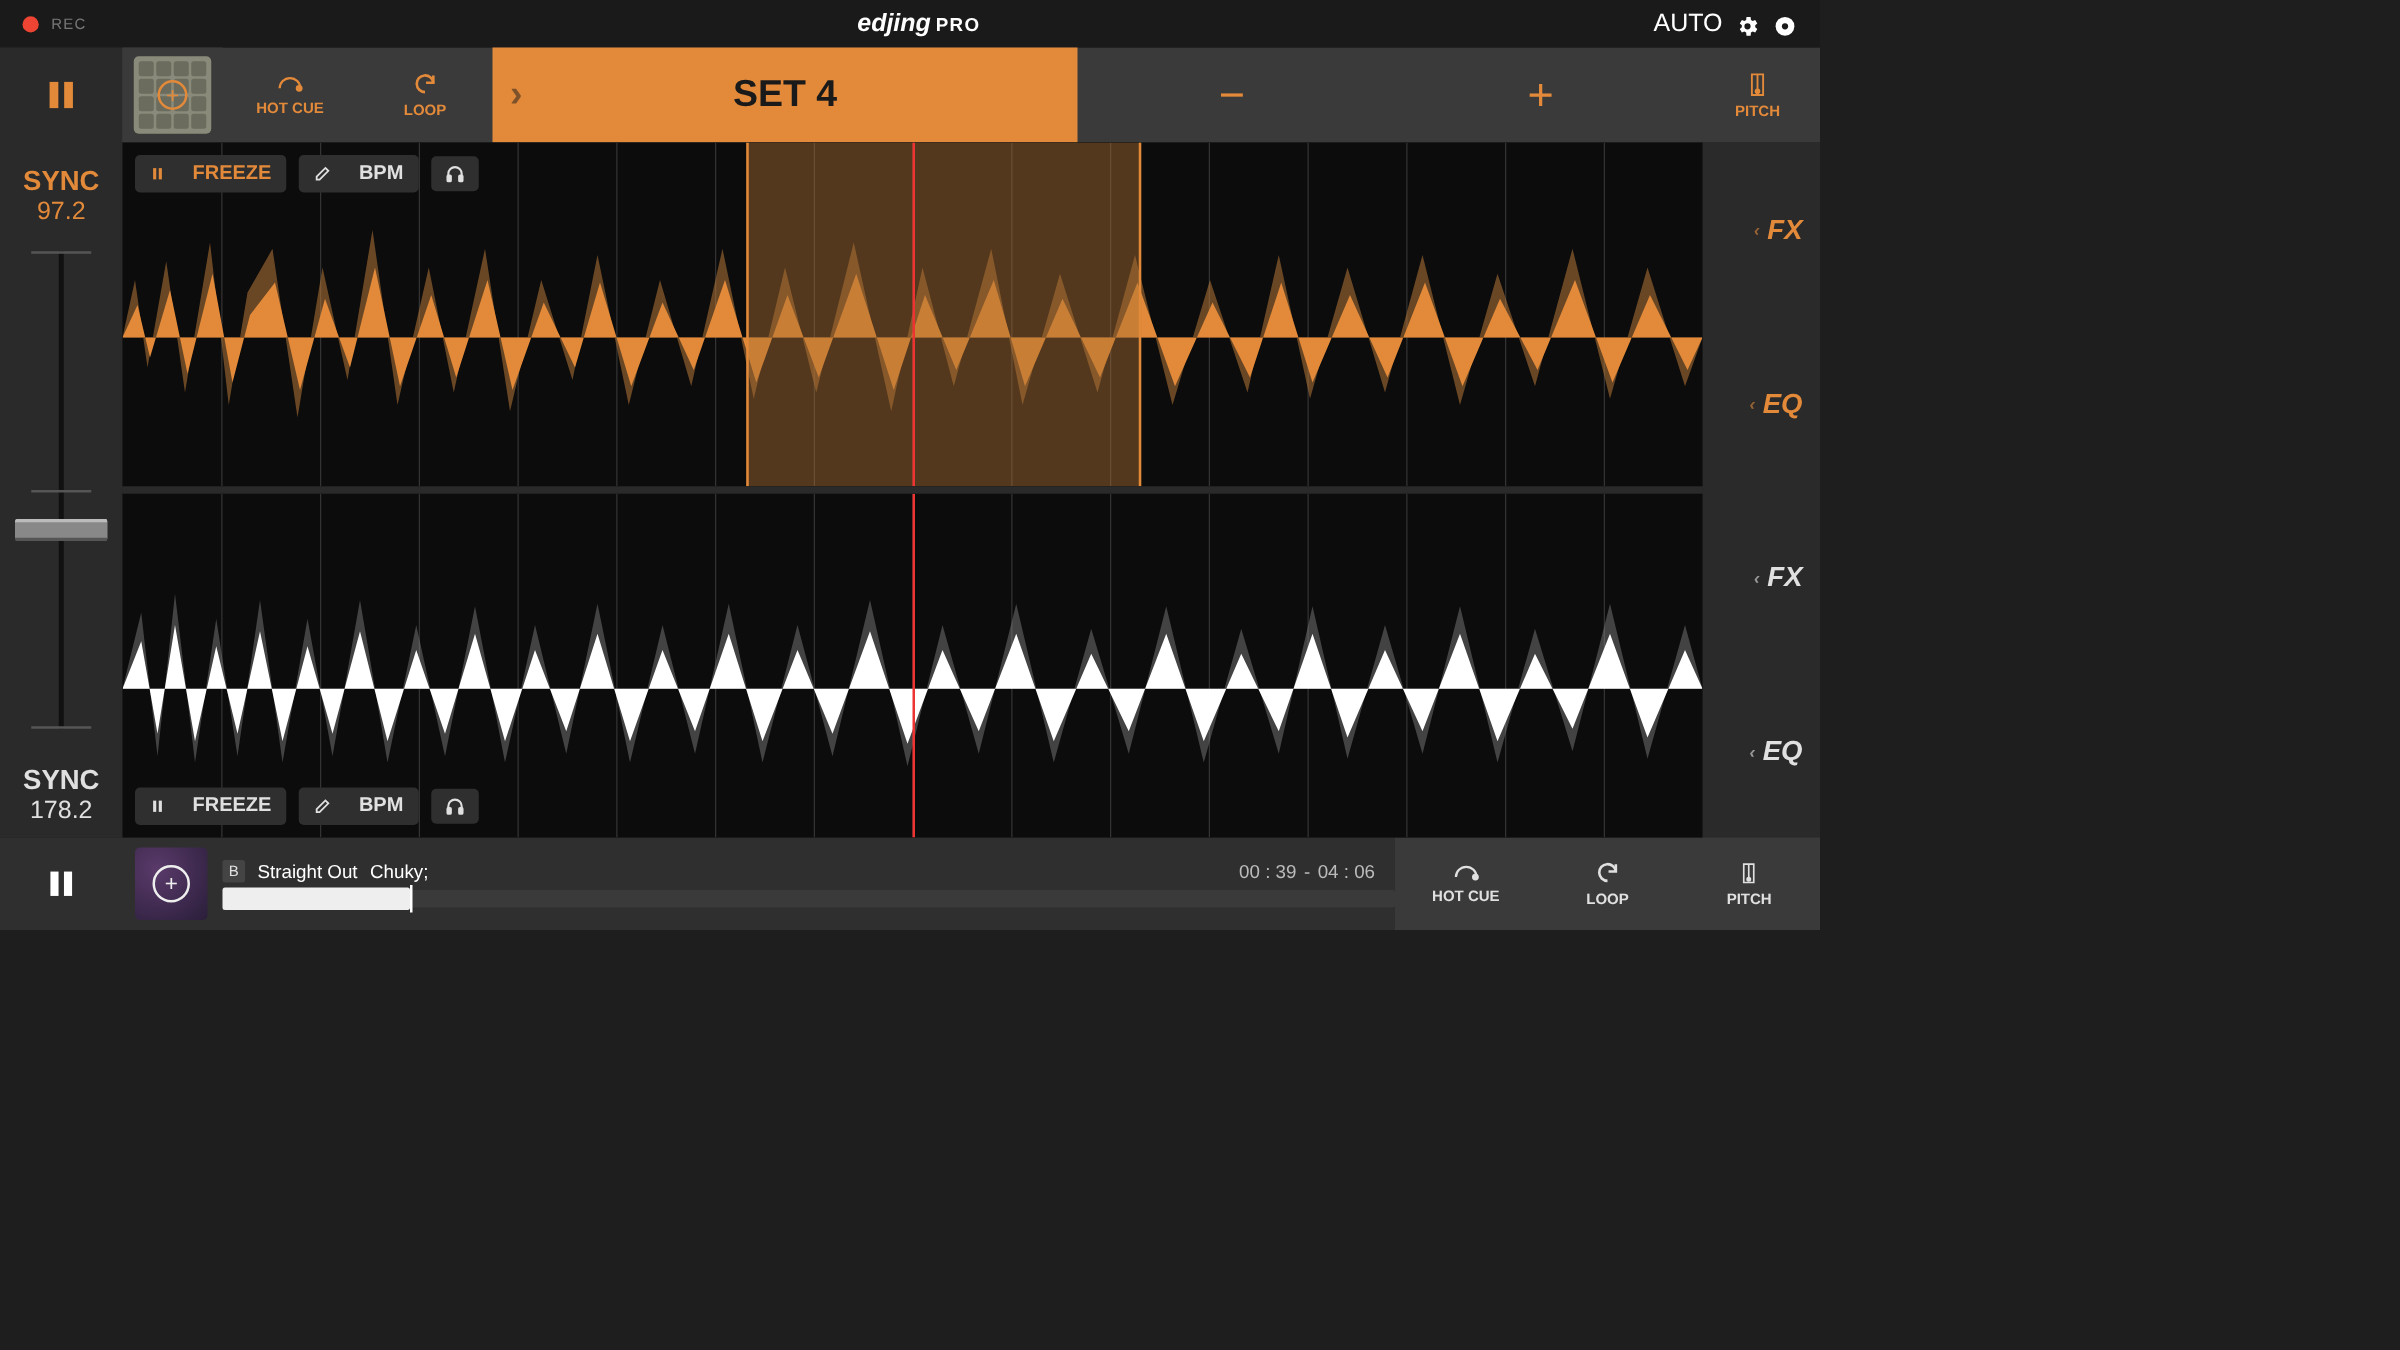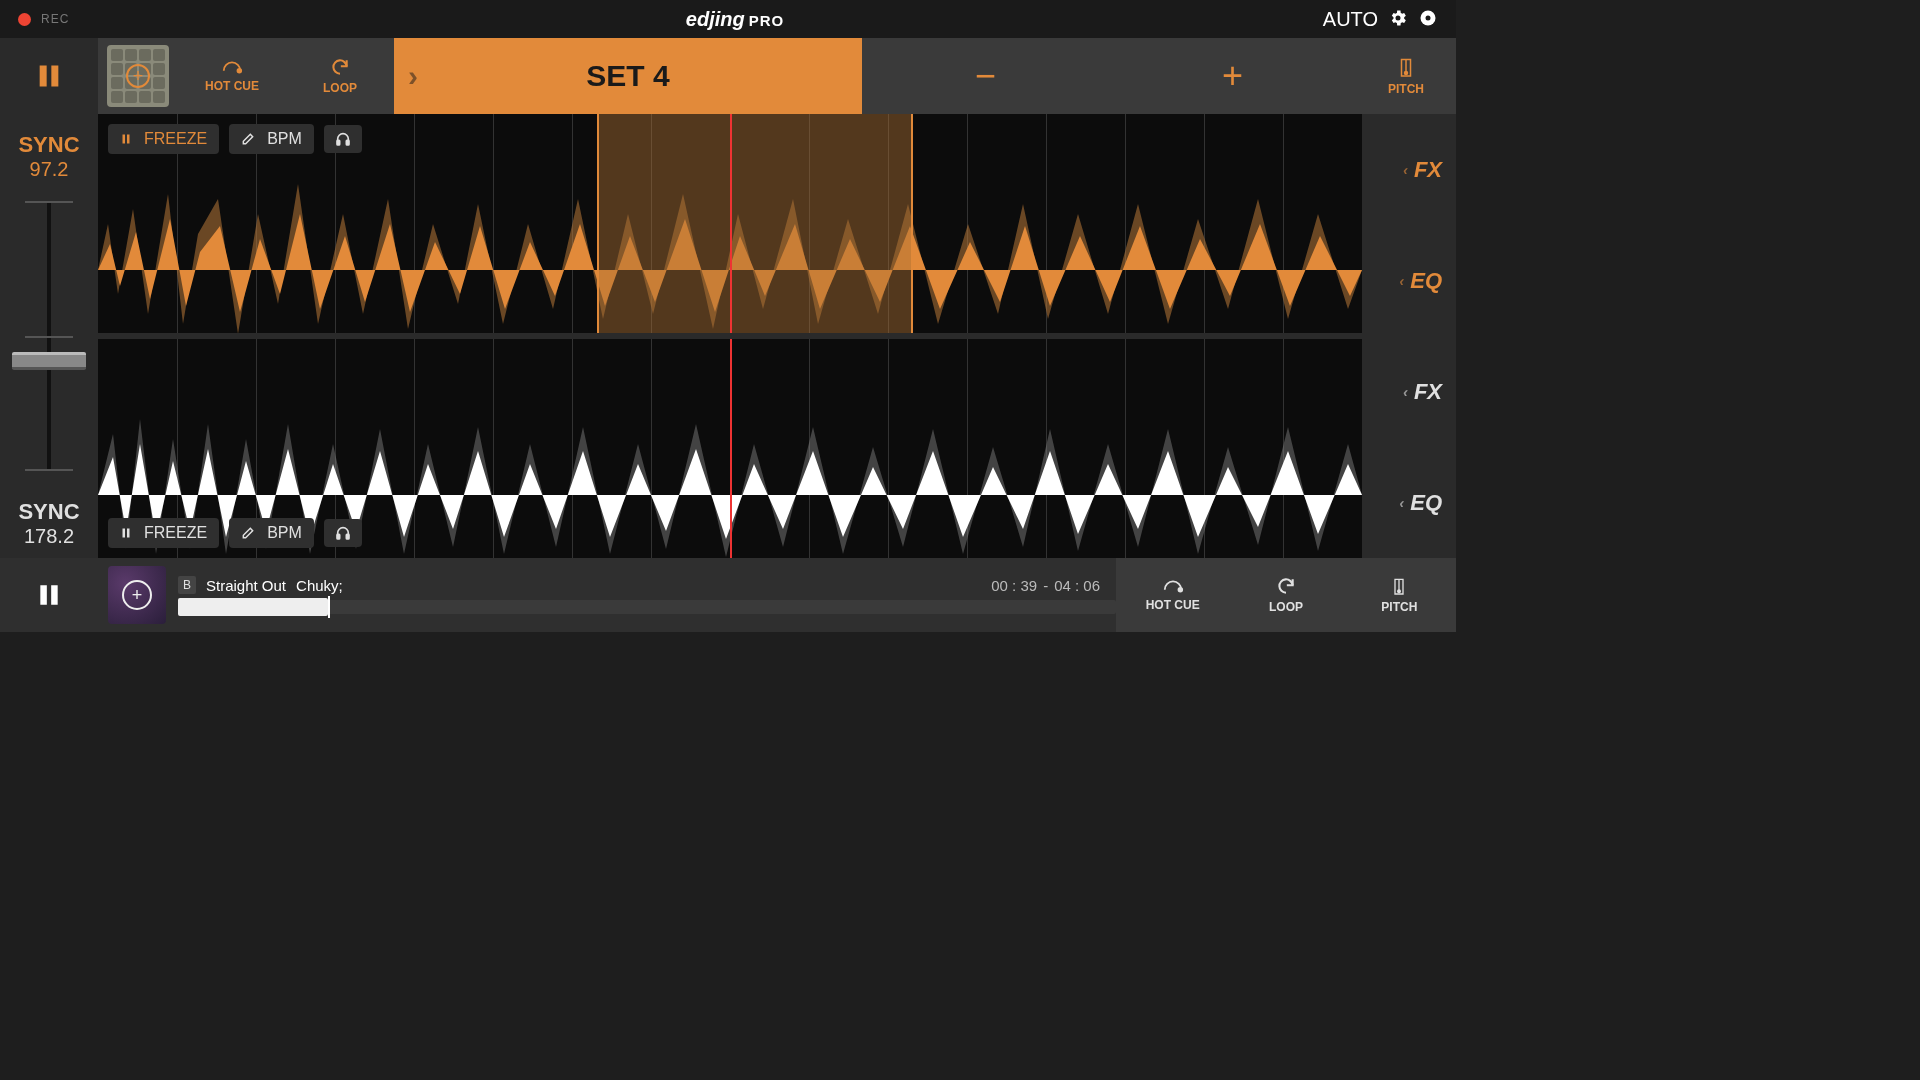--- a/index.html
+++ b/index.html
@@ -16,21 +16,21 @@
     display: flex;
     align-items: center;
     padding: 0 18px;
     position: relative;
   }
   .rec-dot { width: 13px; height: 13px; border-radius: 50%; background: #e43; margin-right: 10px; }
   .rec-text { color: #777; font-size: 12px; letter-spacing: 1px; }
   .logo-wrap { position: absolute; left: 50%; transform: translateX(-50%); display: flex; align-items: baseline; font-weight: 600; }
   .logo-main { color: #fff; font-size: 20px; font-style: italic; margin-left: 16px; }
   .logo-pro { color: #fff; font-size: 15px; margin-left: 2px; border-radius: 2px; padding: 0 2px; letter-spacing: 1px; }
-  .top-right { margin-left: auto; display: flex; align-items: flex-start; gap: 10px; }
+  .top-right { margin-left: auto; display: flex; align-items: flex-end; gap: 10px; }
   .auto { color: #fff; font-size: 20px; font-weight: 500; }
   .gear, .disc { color: #fff; }
 
   .toolbar {
     height: 76px;
     background: #3a3a3a;
     display: flex;
     align-items: stretch;
   }
   .tb-cell { display: flex; flex-direction: column; align-items: center; justify-content: center; }
@@ -50,21 +50,21 @@
     color: #1a1a1a; font-size: 30px; font-weight: 700;
     position: relative;
   }
   .tb-set .chev-l { position:absolute; left:14px; color:#1a1a1a; opacity:.5;}
   .tb-minus, .tb-plus { flex: 1; display:flex; align-items:center; justify-content:center; font-size: 36px; color:#e28a3a; }
   .tb-pitch { width: 100px; }
   .tb-pitch .lbl { color:#e28a3a; font-size:12px; font-weight:700; margin-top:4px;}
   .tb-pitch svg { color:#e28a3a; }
 
   .main {
-    height: 444px;
+    height: 556px;
     display: flex;
   }
   .left-rail { width: 98px; background:#2a2a2a; display:flex; flex-direction:column; align-items:center; }
   .sync-box { text-align:center; padding: 18px 0 10px; }
   .sync-lbl { color:#e28a3a; font-size:22px; font-weight:700; }
   .sync-val { color:#e28a3a; font-size:20px; }
   .sync-box.b .sync-lbl, .sync-box.b .sync-val { color:#e0e0e0; }
   .fader-track { flex:1; width:4px; background:#111; position: relative; margin:10px 0; display:flex; justify-content:center;}
   .fader-stop{ position:absolute; left:-22px; right:-22px; height:2px; background:#555; }
   .fader-stop.top{ top:0;} .fader-stop.mid{ top:50%;} .fader-stop.bot{ bottom:0;}
@@ -74,21 +74,21 @@
   .wave-deck { flex:1; position:relative; background:#0c0c0c; overflow:hidden;}
   .wave-sep { height:6px; background:#2a2a2a;}
   .grid-line { position:absolute; top:0; bottom:0; width:1px; background:#333; }
   .loop-region { position:absolute; top:0; bottom:0; background:rgba(170,110,50,0.45); border-left:2px solid #e28a3a; border-right:2px solid #e28a3a;}
   .playhead { position:absolute; top:0; bottom:0; width:2px; background:#e33; left:50%; }
   .wave-svg { position:absolute; inset:0; }
 
   .deck-ctl { position:absolute; display:flex; gap:10px; align-items:center; }
   .deck-a .deck-ctl { top:10px; left:10px; }
   .deck-b .deck-ctl { bottom:10px; left:10px; }
-  .chip { background:#2f2f2f; border-radius:4px; padding:6px 12px; display:flex; align-items:center; gap:12px; font-size:16px; font-weight:400; color:#e0e0e0;}
+  .chip { background:#2f2f2f; border-radius:4px; padding:6px 12px; display:flex; align-items:center; gap:22px; font-size:16px; font-weight:700; color:#e0e0e0;}
   .chip.active{ color:#e28a3a;}
   .chip.icon-only{ padding:6px 10px;}
 
   .right-rail { width:94px; background:#2a2a2a; display:flex; flex-direction:column; }
   .rr-half { flex:1; display:flex; flex-direction:column; justify-content:space-around; align-items:flex-end; padding-right:14px;}
   .rr-item { display:flex; align-items:center; gap:6px; font-style:italic; font-weight:800; font-size:22px; }
   .rr-item.a { color:#e28a3a;} .rr-item.b { color:#e0e0e0;}
   .rr-chev { font-size:14px; opacity:.6; }
 
   .bottom { height:74px; background:#2f2f2f; display:flex; align-items:center;}

